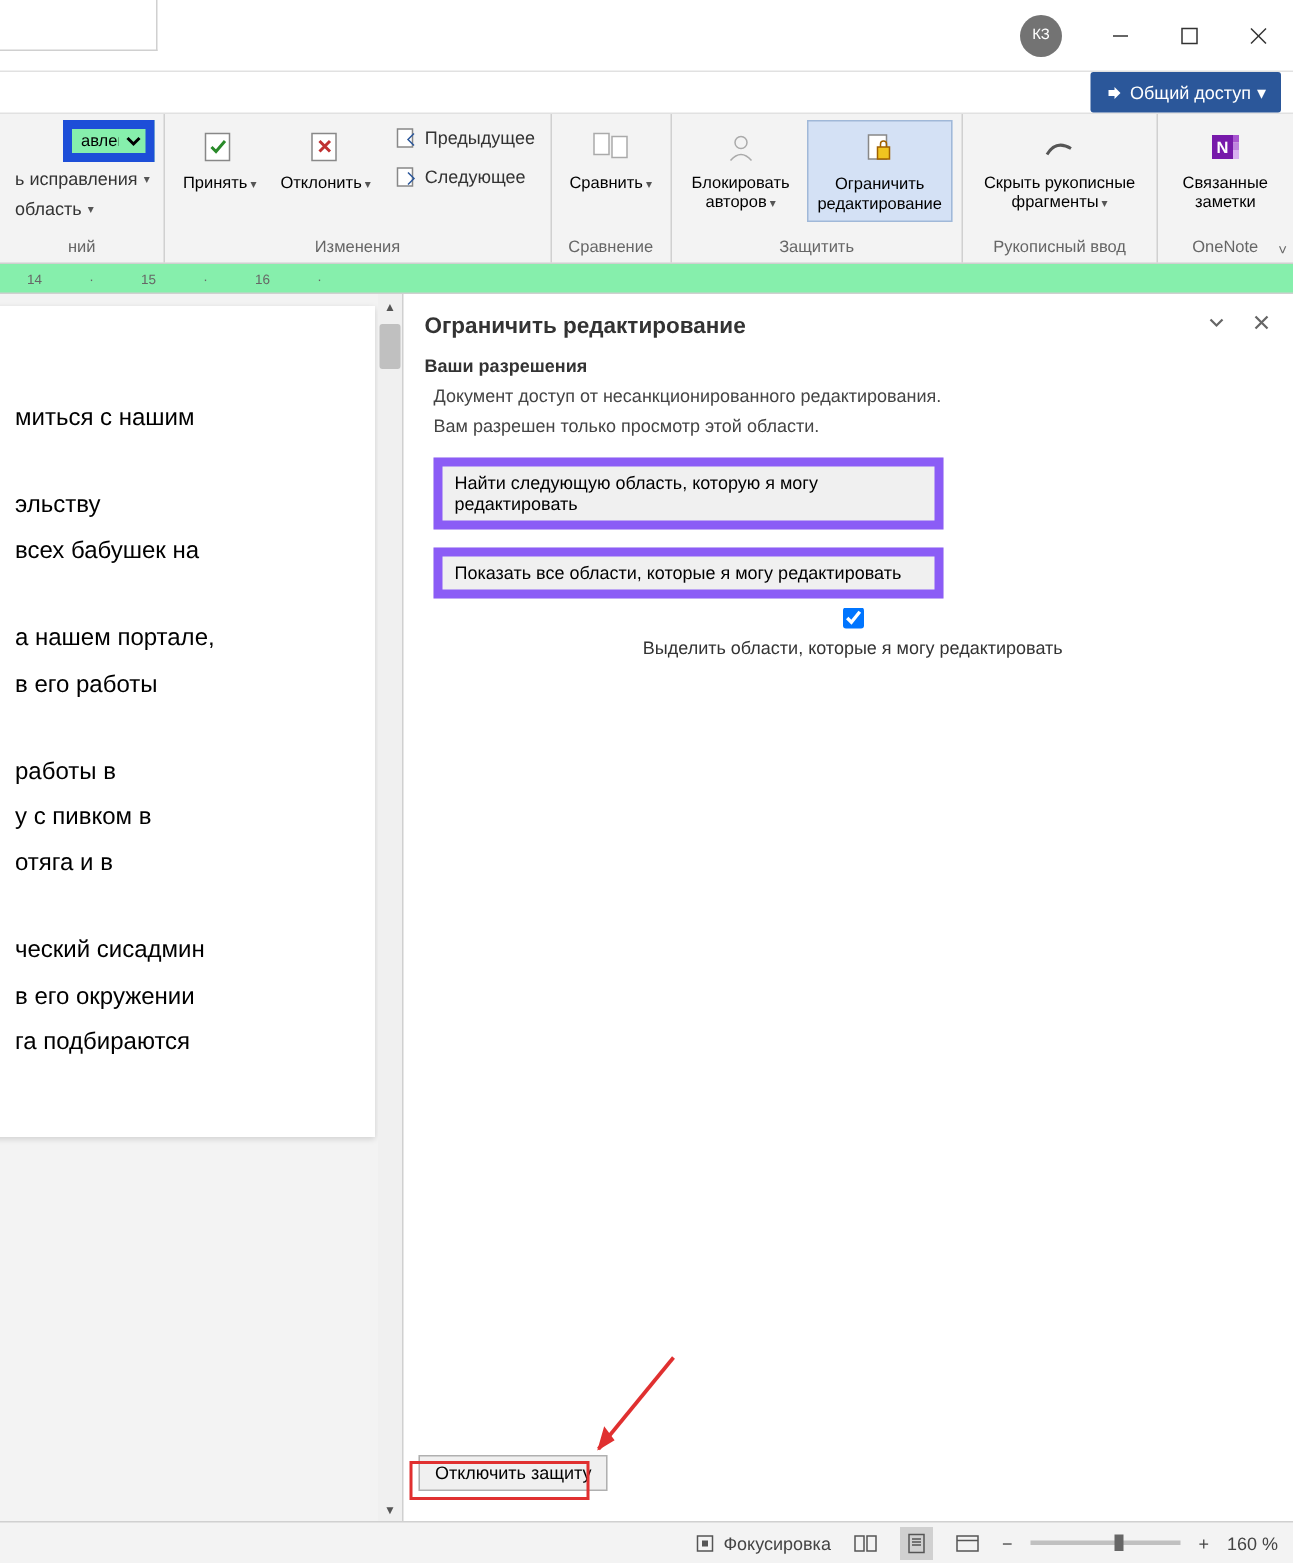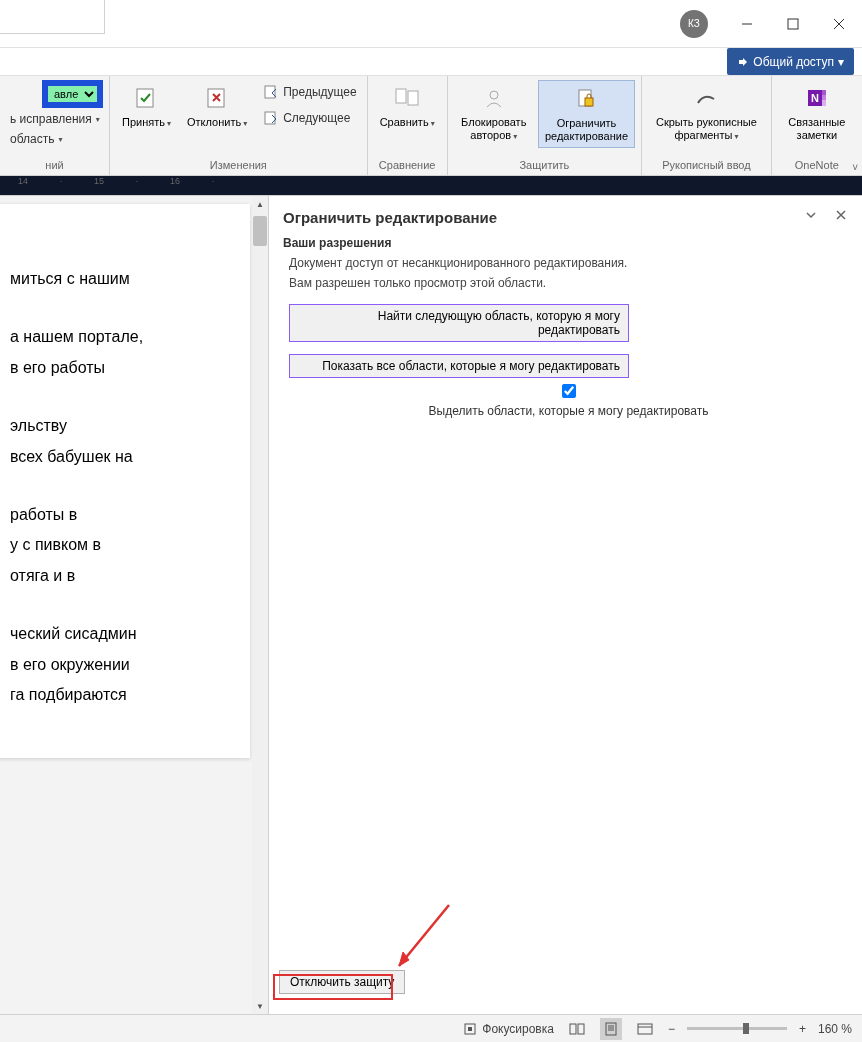--- a/index.html
+++ b/index.html
@@ -21,40 +21,40 @@
 .ribbon-col { display: flex; flex-direction: column; gap: 2px; }
 .ribbon-item { font-size: 12px; color: #333; padding: 2px 4px; white-space: nowrap; display: flex; align-items: center; gap: 2px; cursor: pointer; }
 .ribbon-dd { font-size: 11px; padding: 1px 2px; border: 6px solid #1d4ed8; background: #86efac; margin-left: 36px; }
 .ribbon-large { display: flex; flex-direction: column; align-items: center; justify-content: flex-start; padding: 4px 6px; cursor: pointer; min-width: 50px; }
 .ribbon-large.active { background: #d4e1f5; border: 1px solid #a0b8d8; }
 .ribbon-large-label { font-size: 11px; text-align: center; margin-top: 2px; line-height: 1.2; }
 .ribbon-icon { width: 20px; height: 20px; display: flex; align-items: center; justify-content: center; }
 .ribbon-icon-lg { width: 28px; height: 28px; display: flex; align-items: center; justify-content: center; margin-bottom: 2px; }
 .collapse-caret { position: absolute; right: 2px; bottom: 18px; font-size: 10px; color: #666; cursor: pointer; }
 
-.ruler { height: 20px; background: #0f172a; border-bottom: 1px solid #d0d0d0; font-size: 9px; color: #666; display: flex; align-items: flex-start; padding-left: 4px; white-space: nowrap; overflow: hidden; }
+.ruler { height: 20px; background: #86efac; border-bottom: 1px solid #d0d0d0; font-size: 9px; color: #666; display: flex; align-items: center; padding-left: 4px; white-space: nowrap; overflow: hidden; }
 .ruler span { display: inline-block; width: 38px; text-align: center; }
 
 .content-area { display: flex; height: 818px; }
 .doc-area { width: 268px; background: #f3f3f3; position: relative; overflow: hidden; }
 .doc-page { position: absolute; left: -100px; top: 8px; width: 350px; background: #fff; padding: 60px 20px 20px 110px; font-size: 16px; color: #000; line-height: 1.9; box-shadow: 0 1px 4px rgba(0,0,0,0.15); }
 .doc-page p { margin-bottom: 28px; }
 .scrollbar { position: absolute; right: 0; top: 0; width: 16px; height: 100%; background: #f0f0f0; }
 .scroll-thumb { position: absolute; width: 14px; left: 1px; background: #c0c0c0; border-radius: 2px; }
 .scroll-arrow { position: absolute; width: 16px; height: 16px; display: flex; align-items: center; justify-content: center; font-size: 8px; color: #555; cursor: pointer; }
 
 .pane { flex: 1; background: #fff; border-left: 1px solid #d0d0d0; padding: 12px 14px; position: relative; }
 .pane-header { display: flex; justify-content: space-between; align-items: center; margin-bottom: 10px; }
 .pane-title { font-size: 15px; font-weight: 600; color: #333; }
 .pane-ctrls { display: flex; gap: 16px; }
 .pane-ctrl { cursor: pointer; color: #666; }
 .pane-section-title { font-size: 12px; font-weight: 600; color: #333; margin-bottom: 4px; }
 .pane-text { font-size: 12px; color: #444; line-height: 1.5; margin-bottom: 2px; }
 .pane-buttons { margin-top: 12px; padding-left: 6px; }
-.pane-btn { display: block; width: 340px; padding: 4px 8px; font-size: 12px; background: #f0f0f0; border: 1px solid #8b5cf6; margin-bottom: 6px; text-align: right; cursor: pointer; margin-top: 12px; }
+.pane-btn { display: block; width: 340px; padding: 4px 8px; font-size: 12px; background: #f0f0f0; border: 6px solid #8b5cf6; margin-bottom: 6px; text-align: left; cursor: pointer; margin-top: 12px; }
 .pane-check { display: flex; align-items: center; gap: 6px; font-size: 12px; color: #333; margin-top: 4px; padding-left: 0; flex-direction: column; }
 .pane-check input { width: 14px; height: 14px; }
 .stop-btn { position: absolute; bottom: 20px; left: 10px; padding: 4px 10px; font-size: 12px; background: #f0f0f0; border: 1px solid #b0b0b0; cursor: pointer; }
 .red-annotation { position: absolute; bottom: 14px; left: 4px; width: 120px; height: 26px; border: 2px solid #e03030; pointer-events: none; }
 .red-arrow { position: absolute; stroke: #e03030; fill: #e03030; pointer-events: none; }
 
 .statusbar { position: absolute; bottom: 0; left: 0; right: 0; height: 28px; background: #f3f3f3; border-top: 1px solid #d0d0d0; display: flex; align-items: center; justify-content: flex-end; gap: 12px; padding: 0 10px; font-size: 12px; color: #444; }
 .status-item { display: flex; align-items: center; gap: 4px; cursor: pointer; }
 .status-icon { width: 16px; height: 16px; display: flex; align-items: center; justify-content: center; }
 .zoom-slider { width: 100px; height: 3px; background: #c0c0c0; position: relative; }
@@ -235,22 +235,22 @@
   <span>15</span>
   <span>·</span>
   <span>16</span>
   <span>·</span>
 </div>
 
 <div class="content-area">
   <div class="doc-area">
     <div class="doc-page">
       <p>миться с нашим</p>
+      <p><span>эльству</span><br><span>всех бабушек на</span></p>
       <p><span>а нашем портале,</span><br><span>в его работы</span></p>
-      <p><span>эльству</span><br><span>всех бабушек на</span></p>
       <p><span>работы в</span><br><span>у с пивком в</span><br><span>отяга и в</span></p>
       <p><span>ческий сисадмин</span><br><span>в его окружении</span><br><span>га подбираются</span></p>
     </div>
     <div class="scrollbar">
       <div class="scroll-arrow" style="top:0;">▲</div>
       <div class="scroll-thumb" style="top:20px;height:30px;"></div>
       <div class="scroll-arrow" style="bottom:0;">▼</div>
     </div>
   </div>
 

